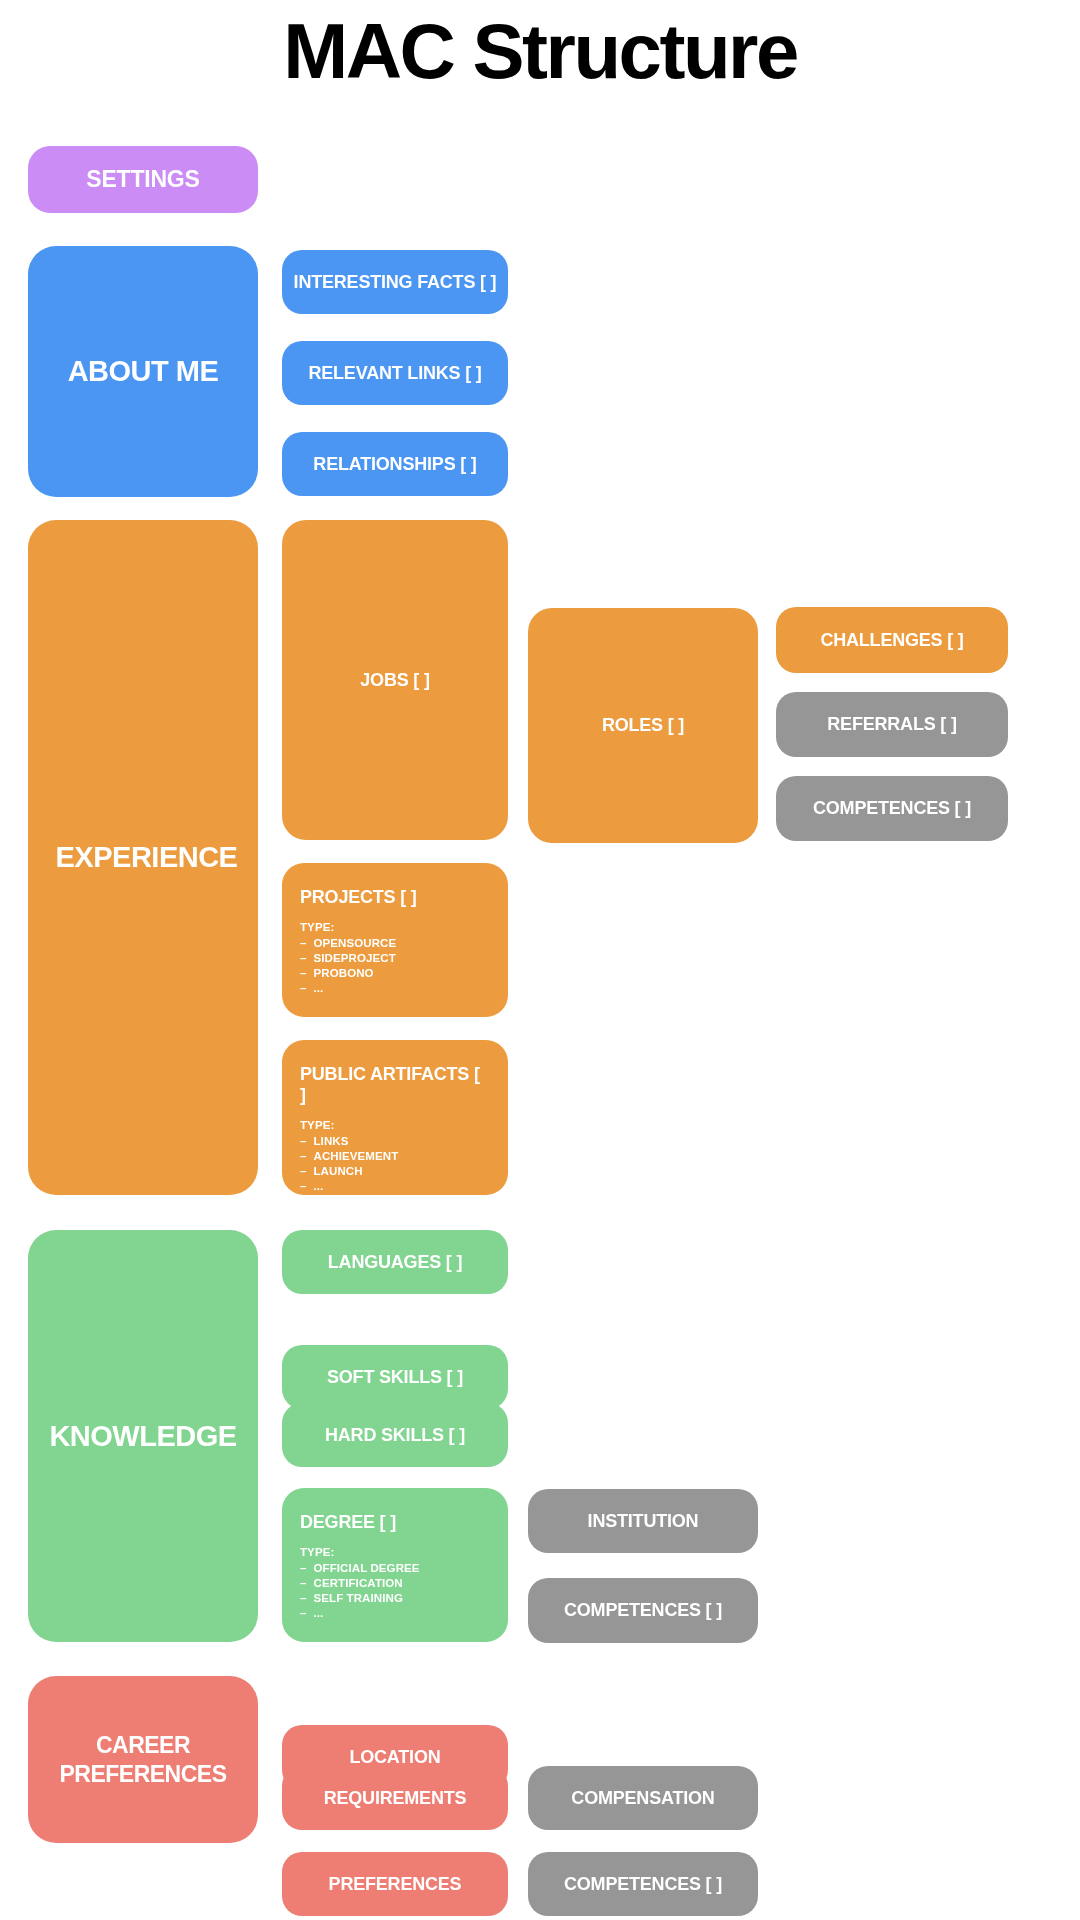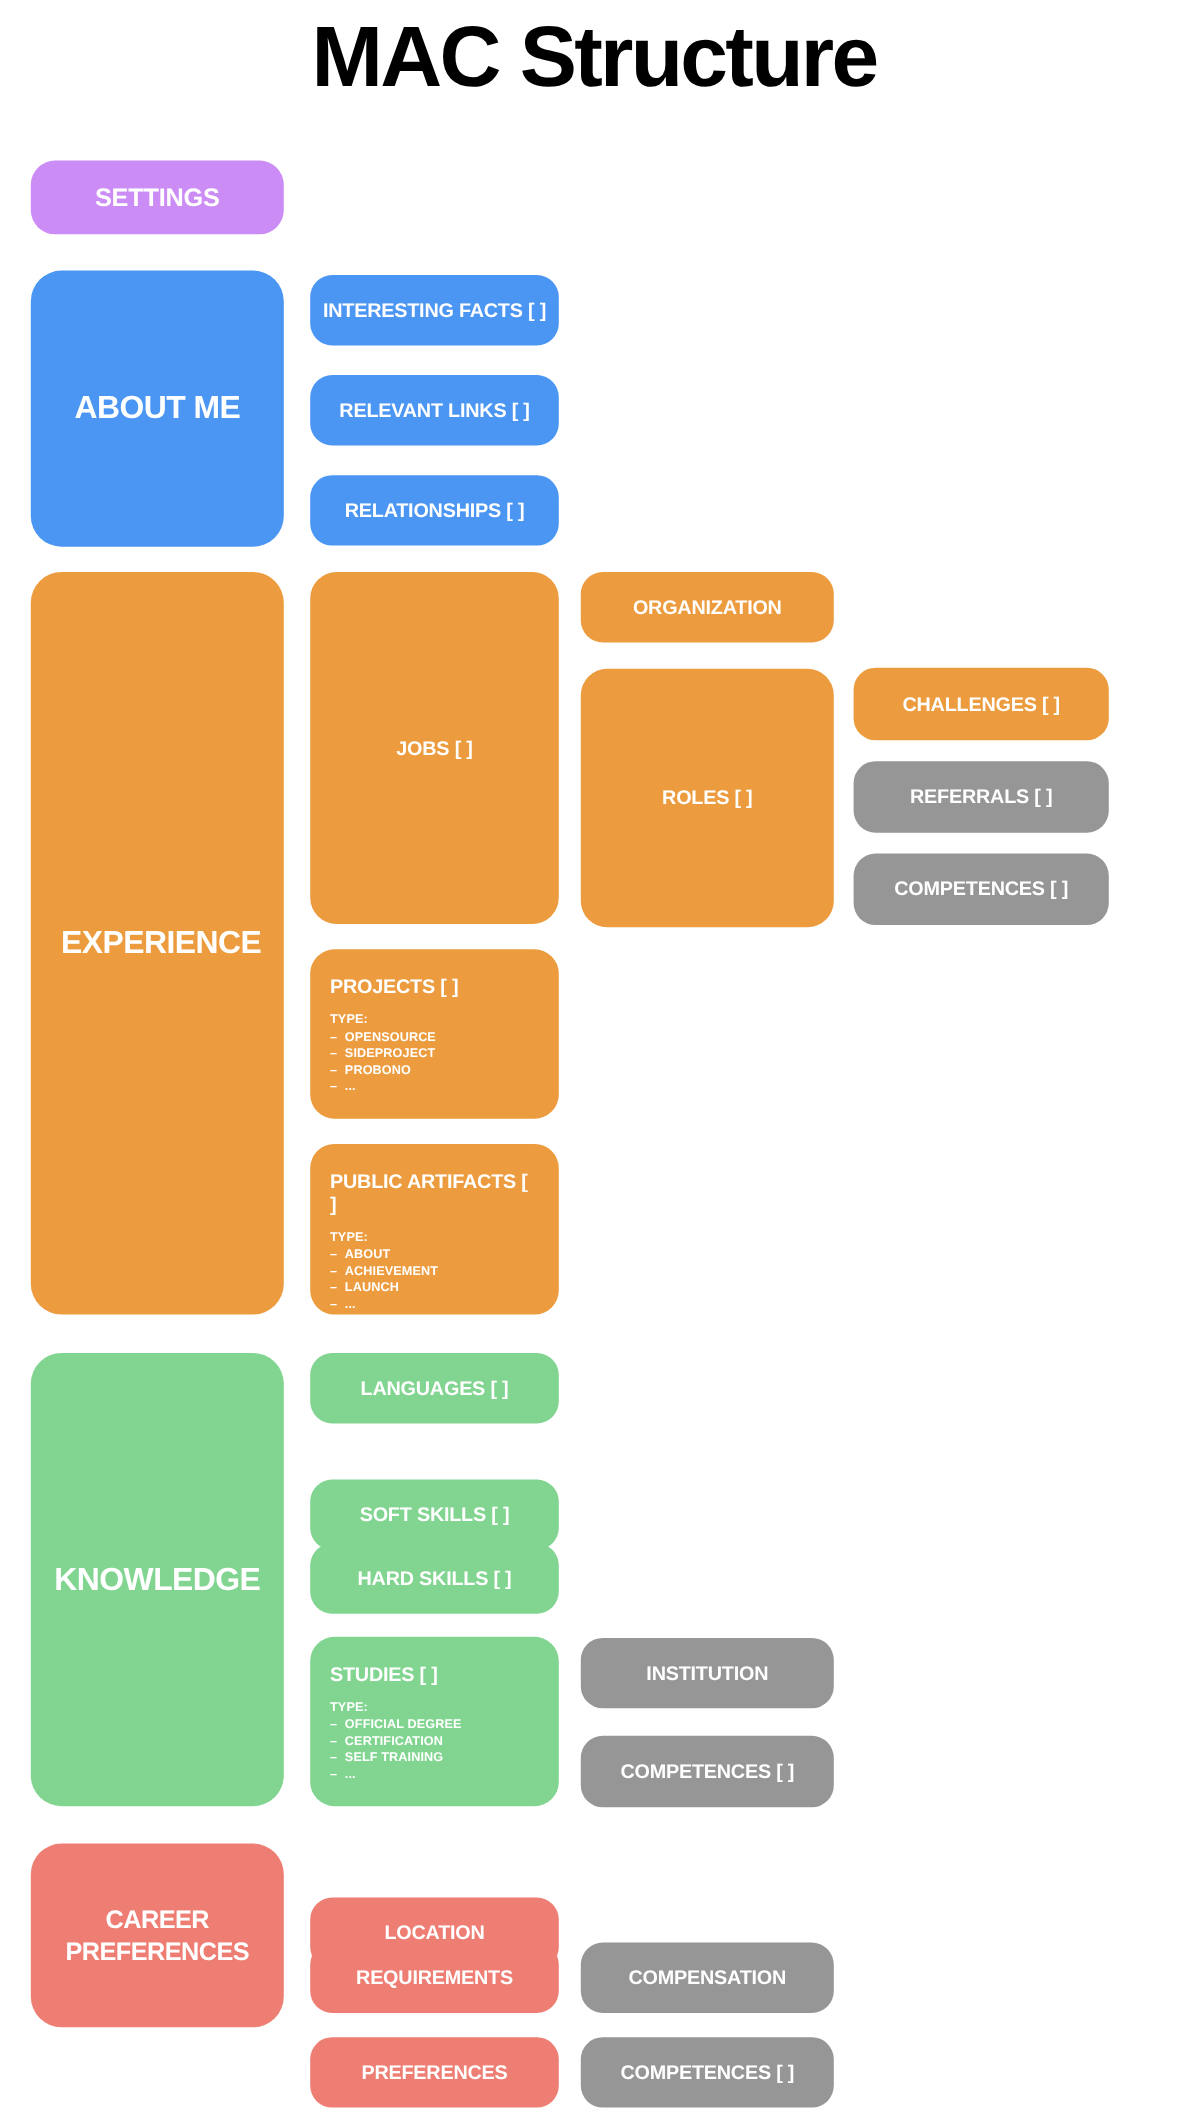--- a/index.html
+++ b/index.html
@@ -76,21 +76,20 @@
 
   <div class="box small" style="left: 28px; top: 146px; width: 230px; height: 67px; font-size: 23px; font-weight: 700; border-radius: 22px; background: rgb(203, 140, 245);">SETTINGS</div>
 
   <div class="box big" style="left: 28px; top: 246px; width: 230px; height: 251px; background: rgb(75, 150, 243);">ABOUT ME</div>
   <div class="box small" style="left: 282px; top: 250px; width: 226px; height: 64px; background: rgb(75, 150, 243);">INTERESTING FACTS [ ]</div>
   <div class="box small" style="left: 282px; top: 341px; width: 226px; height: 64px; background: rgb(75, 150, 243);">RELEVANT LINKS [ ]</div>
   <div class="box small" style="left: 282px; top: 432px; width: 226px; height: 64px; background: rgb(75, 150, 243);">RELATIONSHIPS [ ]</div>
 
   <div class="box big" style="left: 28px; top: 520px; width: 230px; height: 675px; background: rgb(236, 156, 62); padding-left: 19px;">EXPERIENCE</div>
   <div class="box small" style="left: 282px; top: 520px; width: 226px; height: 320px; border-radius: 24px; background: rgb(236, 156, 62);">JOBS [ ]</div>
-  <div class="box small" style="left: 528px; top: 520px; width: 230px; height: 64px; background: rgb(236, 156, 62);">ORGANIZATION</div>
   <div class="box small" style="left: 528px; top: 608px; width: 230px; height: 235px; border-radius: 24px; background: rgb(236, 156, 62);">ROLES [ ]</div>
   <div class="box small" style="left: 776px; top: 607px; width: 232px; height: 66px; background: rgb(236, 156, 62);">CHALLENGES [ ]</div>
   <div class="box small" style="left: 776px; top: 692px; width: 232px; height: 65px; background: rgb(150, 150, 150);">REFERRALS [ ]</div>
   <div class="box small" style="left: 776px; top: 776px; width: 232px; height: 65px; background: rgb(150, 150, 150);">COMPETENCES [ ]</div>
 
   <div class="box detail" style="left: 282px; top: 863px; width: 226px; height: 154px; background: rgb(236, 156, 62);">
     <div class="detail-title">PROJECTS [ ]</div>
     <div class="type-block">
       <div>TYPE:</div>
       <ul class="type-list">
@@ -114,21 +113,21 @@
     </div>
   </div>
 
   <div class="box detail" style="left: 282px; top: 1040px; width: 226px; height: 155px; background: rgb(236, 156, 62);">
     <div class="detail-title">PUBLIC ARTIFACTS [ ]</div>
     <div class="type-block">
       <div>TYPE:</div>
       <ul class="type-list">
         <li class="type-item">
             <span>–</span>
-            <span>ABOUT</span>
+            <span>LINKS</span>
           </li>
         <li class="type-item">
             <span>–</span>
             <span>ACHIEVEMENT</span>
           </li>
         <li class="type-item">
             <span>–</span>
             <span>LAUNCH</span>
           </li>
         <li class="type-item">
@@ -138,21 +137,21 @@
       </ul>
     </div>
   </div>
 
   <div class="box big" style="left: 28px; top: 1230px; width: 230px; height: 412px; background: rgb(130, 213, 145);">KNOWLEDGE</div>
   <div class="box small" style="left: 282px; top: 1230px; width: 226px; height: 64px; background: rgb(130, 213, 145);">LANGUAGES [ ]</div>
   <div class="box small" style="left: 282px; top: 1317px; width: 226px; height: 64px; background: rgb(130, 213, 145); margin-top: 28px;">SOFT SKILLS [ ]</div>
   <div class="box small" style="left: 282px; top: 1403px; width: 226px; height: 64px; background: rgb(130, 213, 145);">HARD SKILLS [ ]</div>
 
   <div class="box detail" style="left: 282px; top: 1488px; width: 226px; height: 154px; background: rgb(130, 213, 145);">
-    <div class="detail-title">STUDIES [ ]</div>
+    <div class="detail-title">DEGREE [ ]</div>
     <div class="type-block">
       <div>TYPE:</div>
       <ul class="type-list">
         <li class="type-item">
             <span>–</span>
             <span>OFFICIAL DEGREE</span>
           </li>
         <li class="type-item">
             <span>–</span>
             <span>CERTIFICATION</span>

